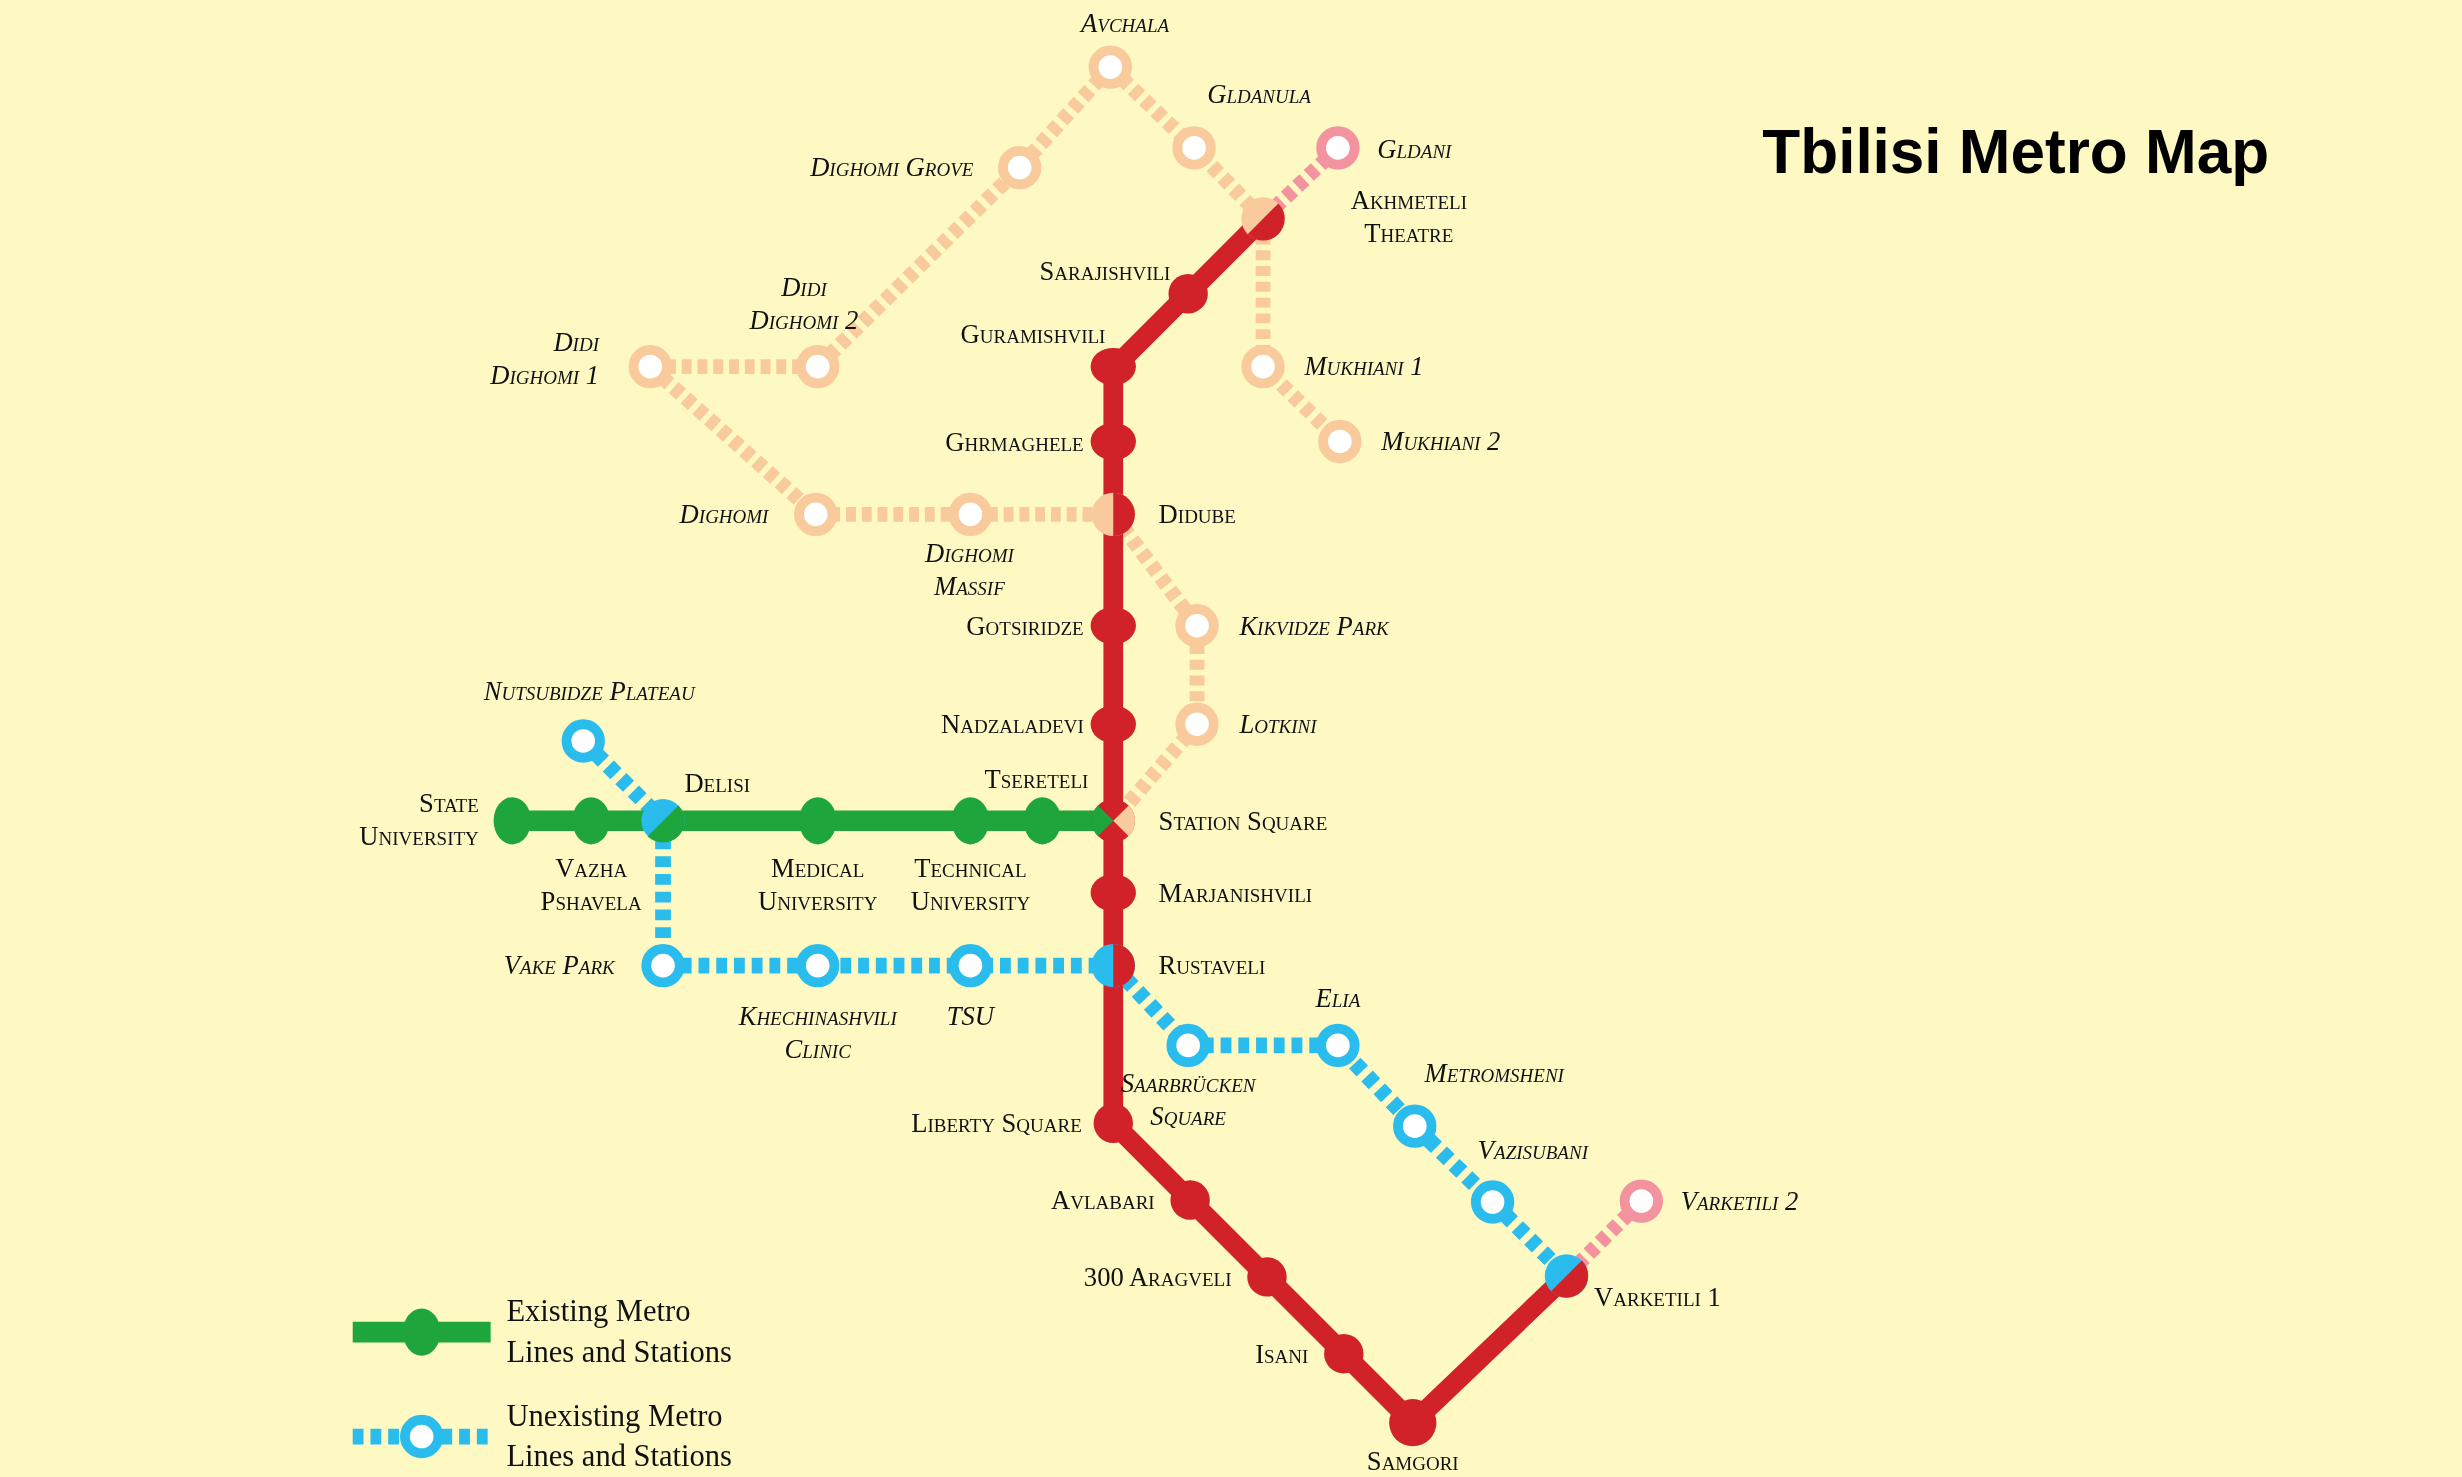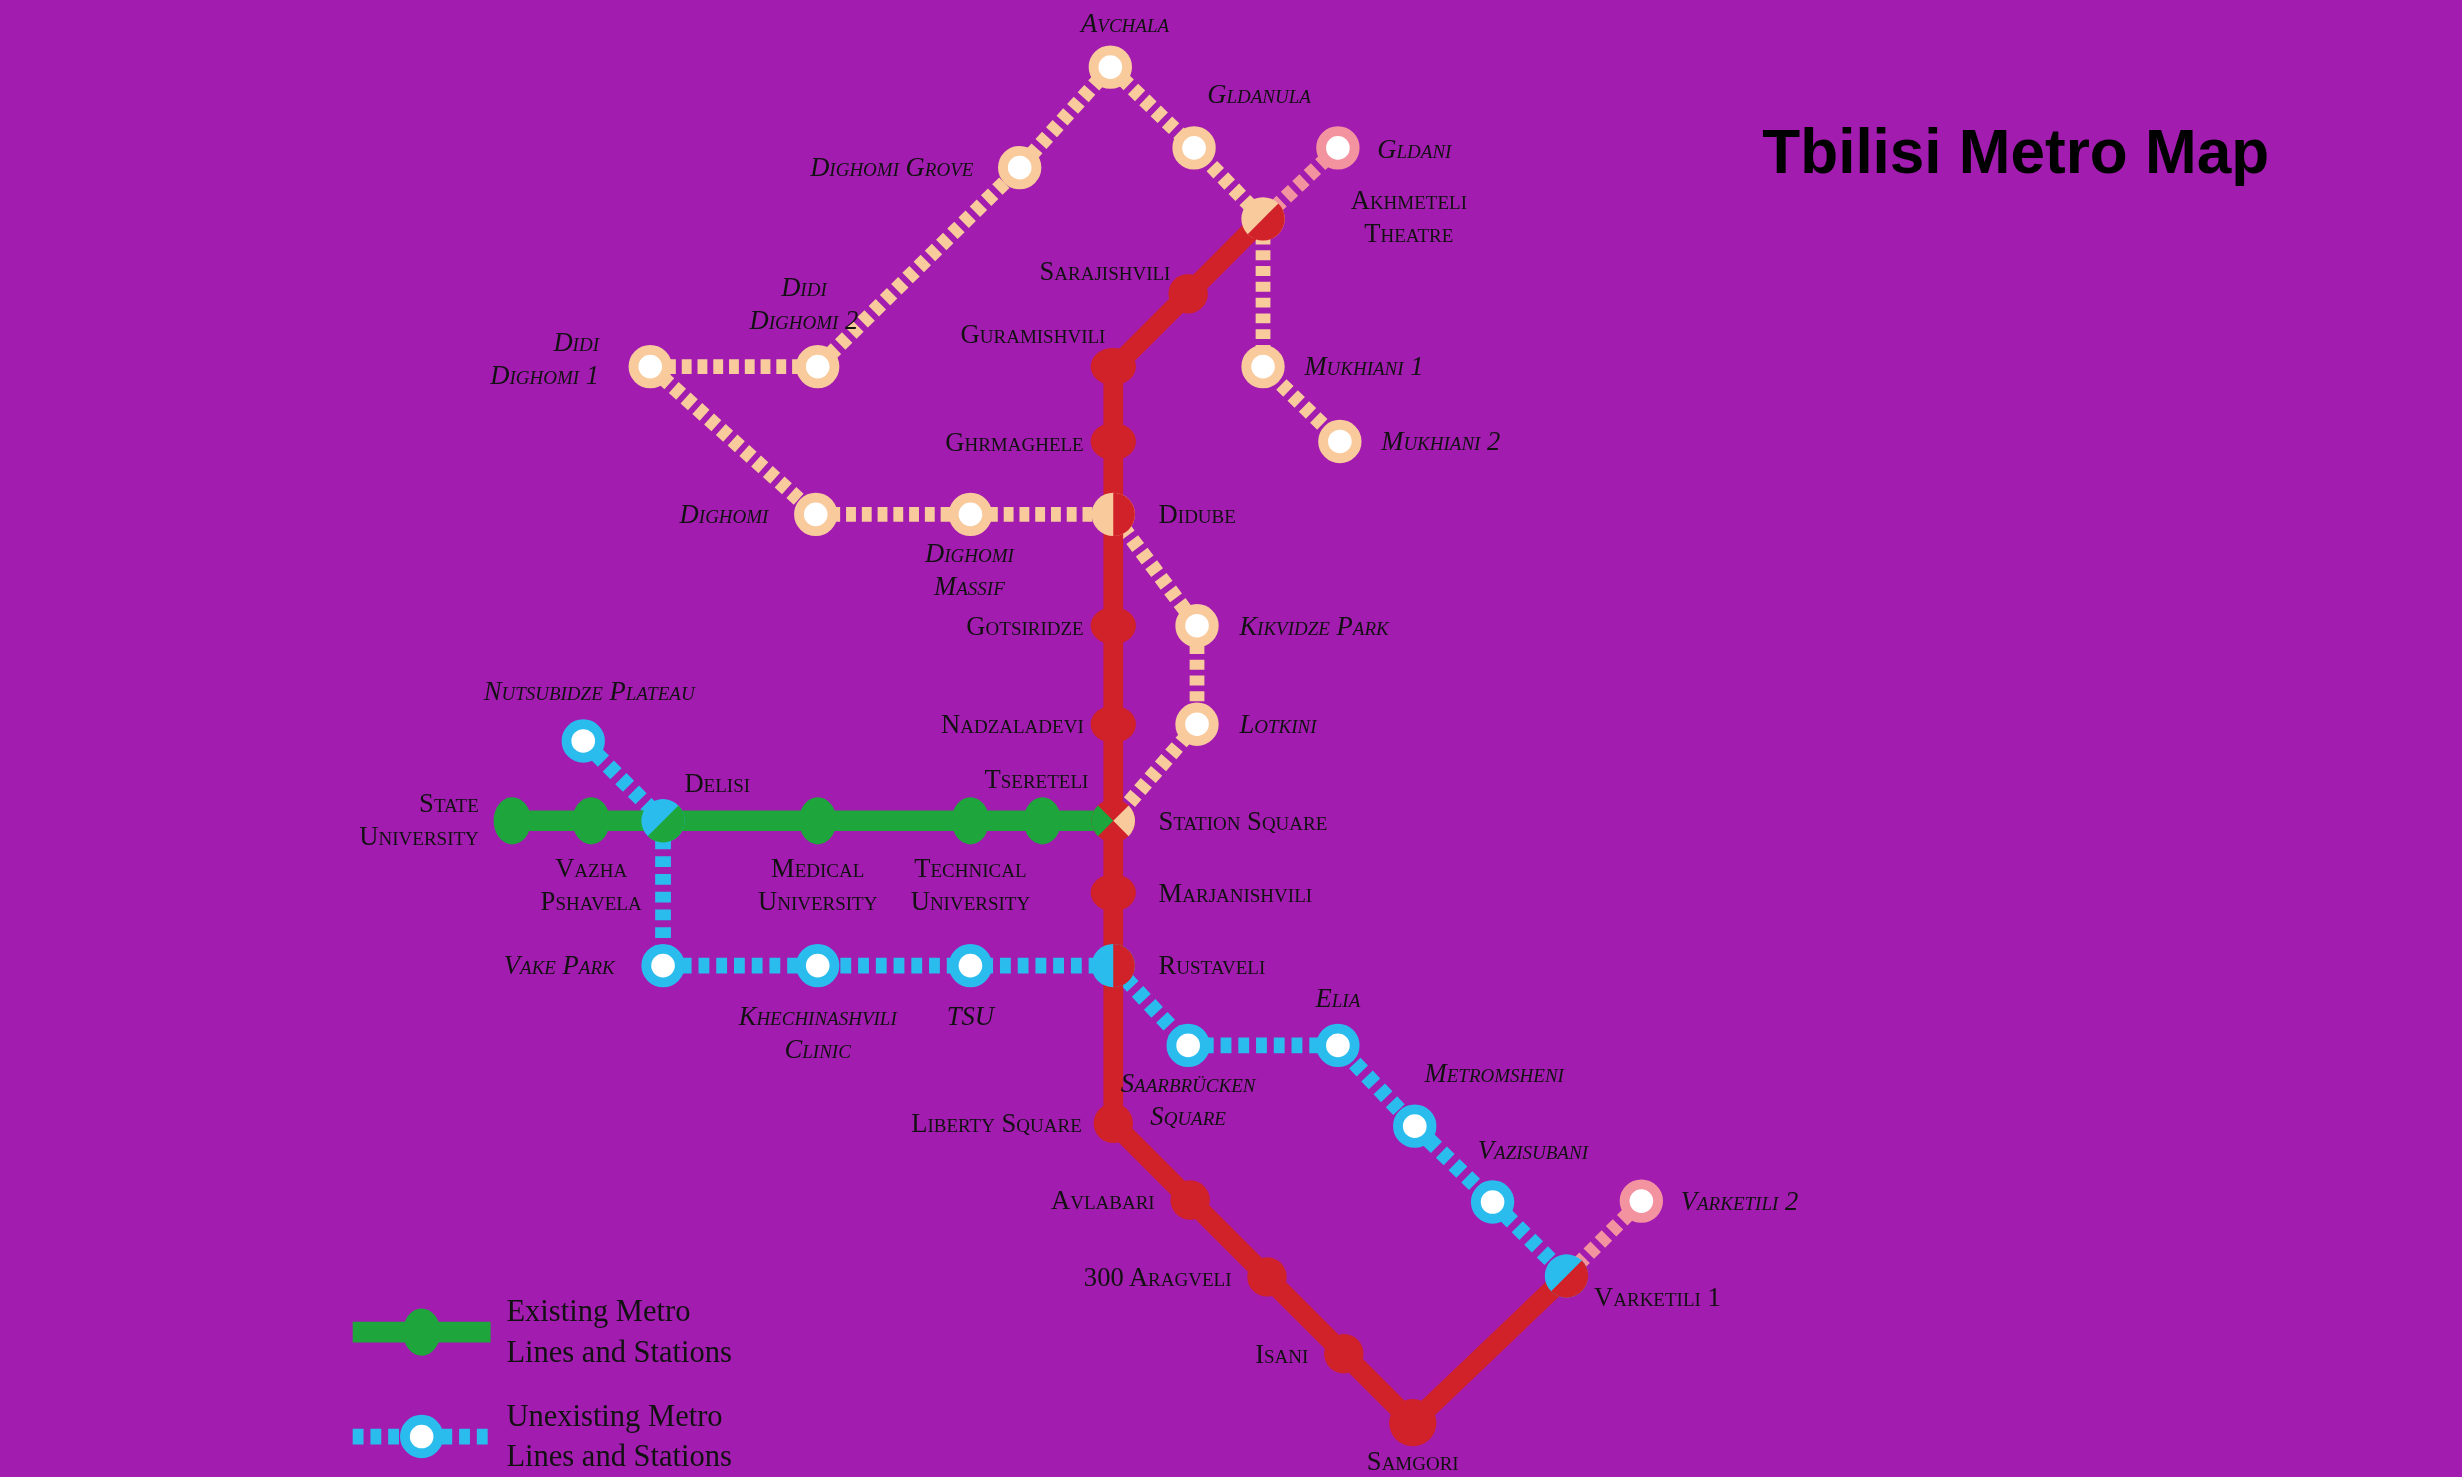--- a/index.html
+++ b/index.html
@@ -1,16 +1,16 @@
 <!DOCTYPE html>
 <html style="--red: #D12129; --green: #1EA53C; --blue: #2BBCEE; --orange: #F8CA9C; --pink: #F493A0; --text: #111111;"><head>
 <meta charset="utf-8">
 <style>
   html,body{margin:0;padding:0;background:#ffffff;}
-  .canvas{position:relative;width:2463px;height:1478px;background:#a21caf;overflow:hidden;}
+  .canvas{position:relative;width:2463px;height:1478px;background:#fef9c3;overflow:hidden;}
   svg{display:block;}
   .lbl{font-family:"Liberation Serif","DejaVu Serif",serif;font-variant:small-caps;font-size:27px;fill:#111;}
   .it{font-style:italic;}
   .title-text{font-family:"Liberation Sans","DejaVu Sans",sans-serif;font-weight:700;font-size:63px;fill:#000;}
   .leg-text{font-family:"Liberation Serif","DejaVu Serif",serif;font-size:31px;fill:#111;}
   .ln{fill:none;stroke-linecap:butt;}
   .ln-red{stroke:var(--red);stroke-width:20;}
   .ln-green{stroke:var(--green);stroke-width:21;}
   .dash-orange{stroke:var(--orange);stroke-width:15;stroke-dasharray:10 6;fill:none;}
   .dash-pink{stroke:var(--pink);stroke-width:15;stroke-dasharray:10 6;fill:none;}

